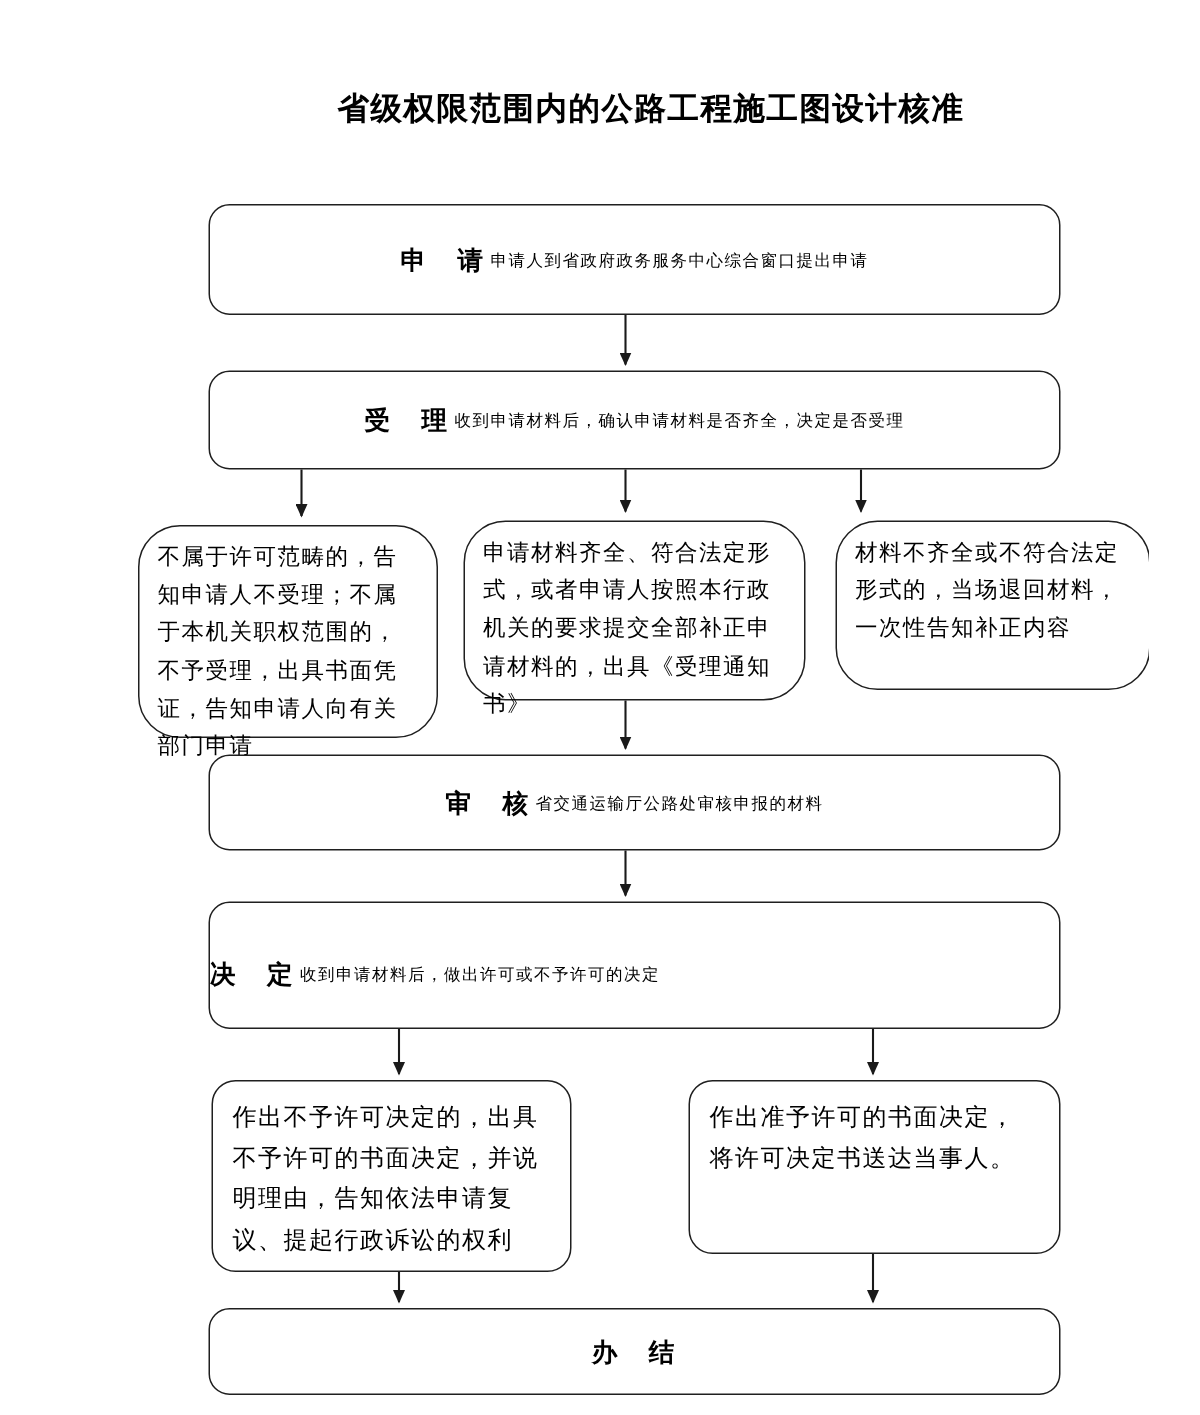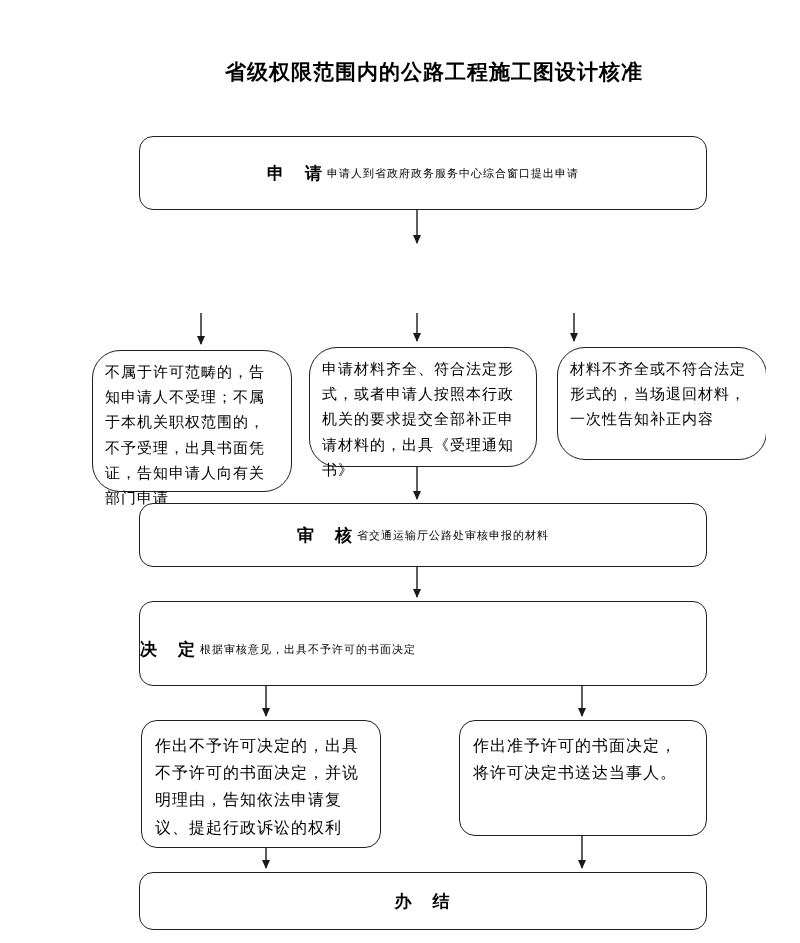--- a/index.html
+++ b/index.html
@@ -73,39 +73,43 @@
     <line x1="548" y1="686" x2="548" y2="716" stroke="#1a1a1a" stroke-width="1.4" marker-end="url(#ah)"></line>
     <line x1="232" y1="848" x2="232" y2="868" stroke="#1a1a1a" stroke-width="1.4" marker-end="url(#ah)"></line>
     <line x1="548" y1="836" x2="548" y2="868" stroke="#1a1a1a" stroke-width="1.4" marker-end="url(#ah)"></line>
   </svg>
 
   <div class="box stage" style="left:105px;top:136px;width:568px;height:74px;">
     <div class="stage-heading">申　请</div>
     <div class="stage-body">申请人到省政府政务服务中心综合窗口提出申请</div>
   </div>
 
+  <div class="box stage" style="left:105px;top:247px;width:568px;height:66px;">
+    <div class="stage-heading">受　理</div>
+    <div class="stage-body">收到申请材料后，确认申请材料是否齐全，决定是否受理</div>
+  </div>
 
   <div class="box branch" style="left:58px;top:350px;width:200px;height:142px;">
     <span>不属于许可范畴的，告知申请人不受理；不属于本机关职权范围的，不予受理，出具书面凭证，告知申请人向有关部门申请</span>
   </div>
   <div class="box branch" style="left:275px;top:347px;width:228px;height:120px;">
     <span>申请材料齐全、符合法定形式，或者申请人按照本行政机关的要求提交全部补正申请材料的，出具《受理通知书》</span>
   </div>
   <div class="box branch" style="left:523px;top:347px;width:210px;height:113px;">
     <span>材料不齐全或不符合法定形式的，当场退回材料，一次性告知补正内容</span>
   </div>
 
   <div class="box stage" style="left:105px;top:503px;width:568px;height:64px;">
     <div class="stage-heading">审　核</div>
     <div class="stage-body">省交通运输厅公路处审核申报的材料</div>
   </div>
 
   <div class="box stage top-align" style="left:105px;top:601px;width:568px;height:85px;">
     <div class="stage-heading">决　定</div>
-    <div class="stage-body">根据审核意见，出具不予许可的书面决定</div>
+    <div class="stage-body">收到申请材料后，做出许可或不予许可的决定</div>
   </div>
 
   <div class="box branch bottom" style="left:425px;top:720px;width:248px;height:116px;">
     <span>作出准予许可的书面决定，将许可决定书送达当事人。</span>
   </div>
   <div class="box branch bottom" style="left:107px;top:720px;width:240px;height:128px;">
     <span>作出不予许可决定的，出具不予许可的书面决定，并说明理由，告知依法申请复议、提起行政诉讼的权利</span>
   </div>
 
   <div class="box stage" style="left:105px;top:872px;width:568px;height:58px;">

